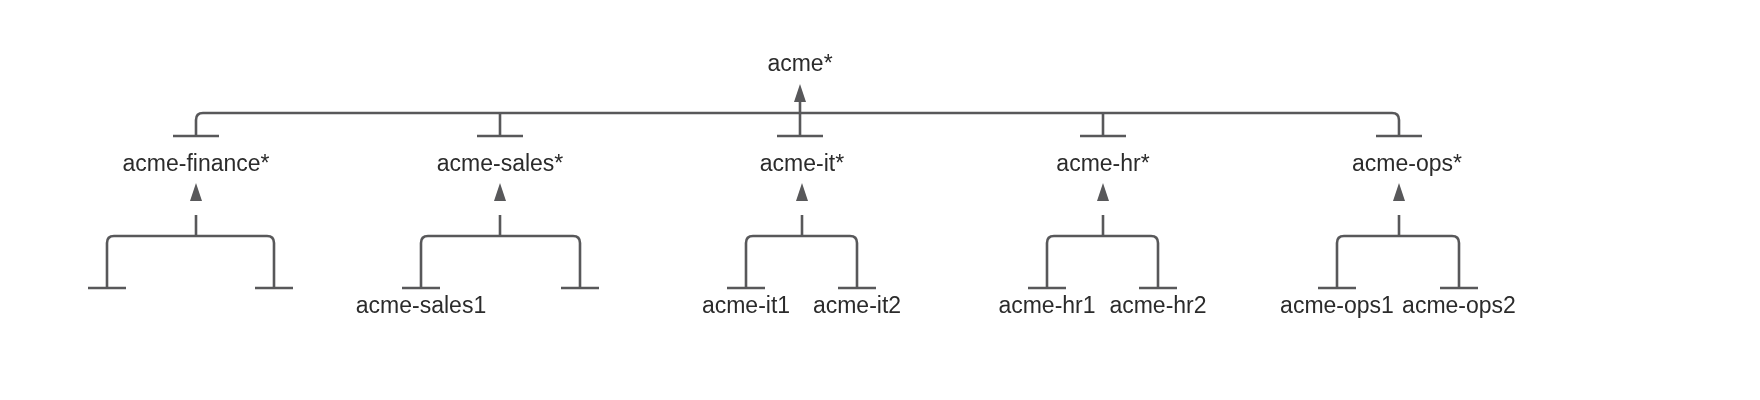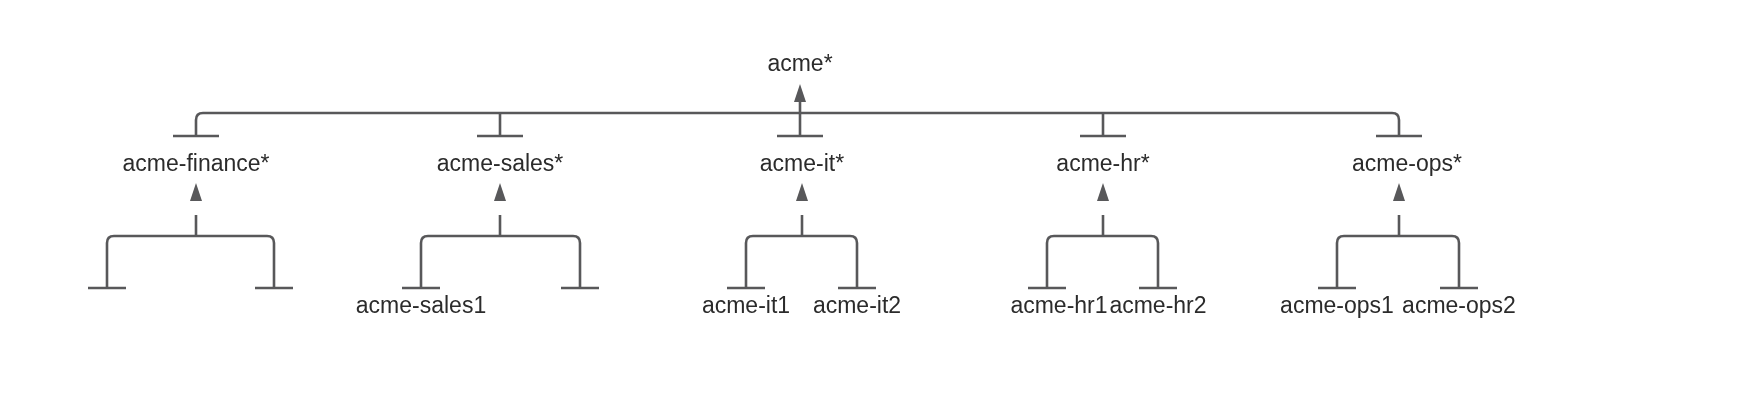--- a/index.html
+++ b/index.html
@@ -112,19 +112,19 @@
   <div class="node-label node-branch" style="left:802px; top:152px;">acme-it*</div>
   <div class="node-label node-branch" style="left:1103px; top:152px;">acme-hr*</div>
   <div class="node-label node-branch" style="left:1399px; top:152px;margin-left:8px;">acme-ops*</div>
 
 
   <div class="node-label node-leaf" style="left:421px; top:294px;">acme-sales1</div>
 
   <div class="node-label node-leaf" style="left:746px; top:294px;">acme-it1</div>
   <div class="node-label node-leaf" style="left:857px; top:294px;">acme-it2</div>
 
-  <div class="node-label node-leaf" style="left:1047px; top:294px;margin-left:12px;">acme-hr1</div>
+  <div class="node-label node-leaf" style="left:1047px; top:294px;">acme-hr1</div>
   <div class="node-label node-leaf" style="left:1158px; top:294px;">acme-hr2</div>
 
   <div class="node-label node-leaf" style="left:1337px; top:294px;">acme-ops1</div>
   <div class="node-label node-leaf" style="left:1459px; top:294px;">acme-ops2</div>
 
 </div>
 
 </body></html>

